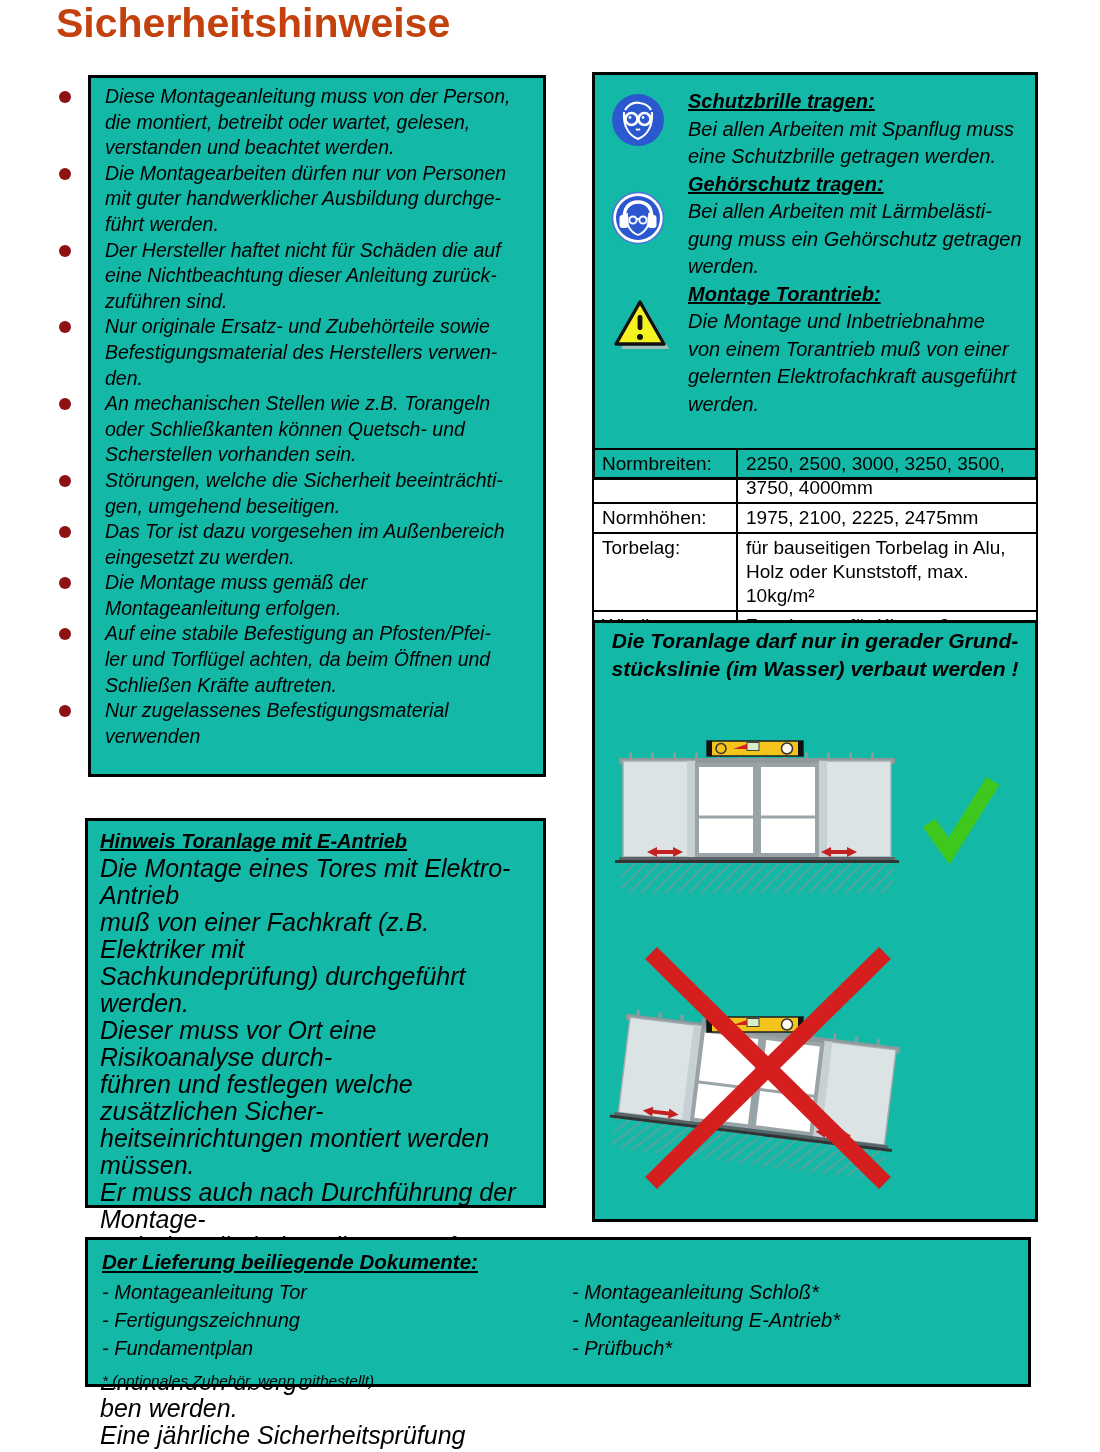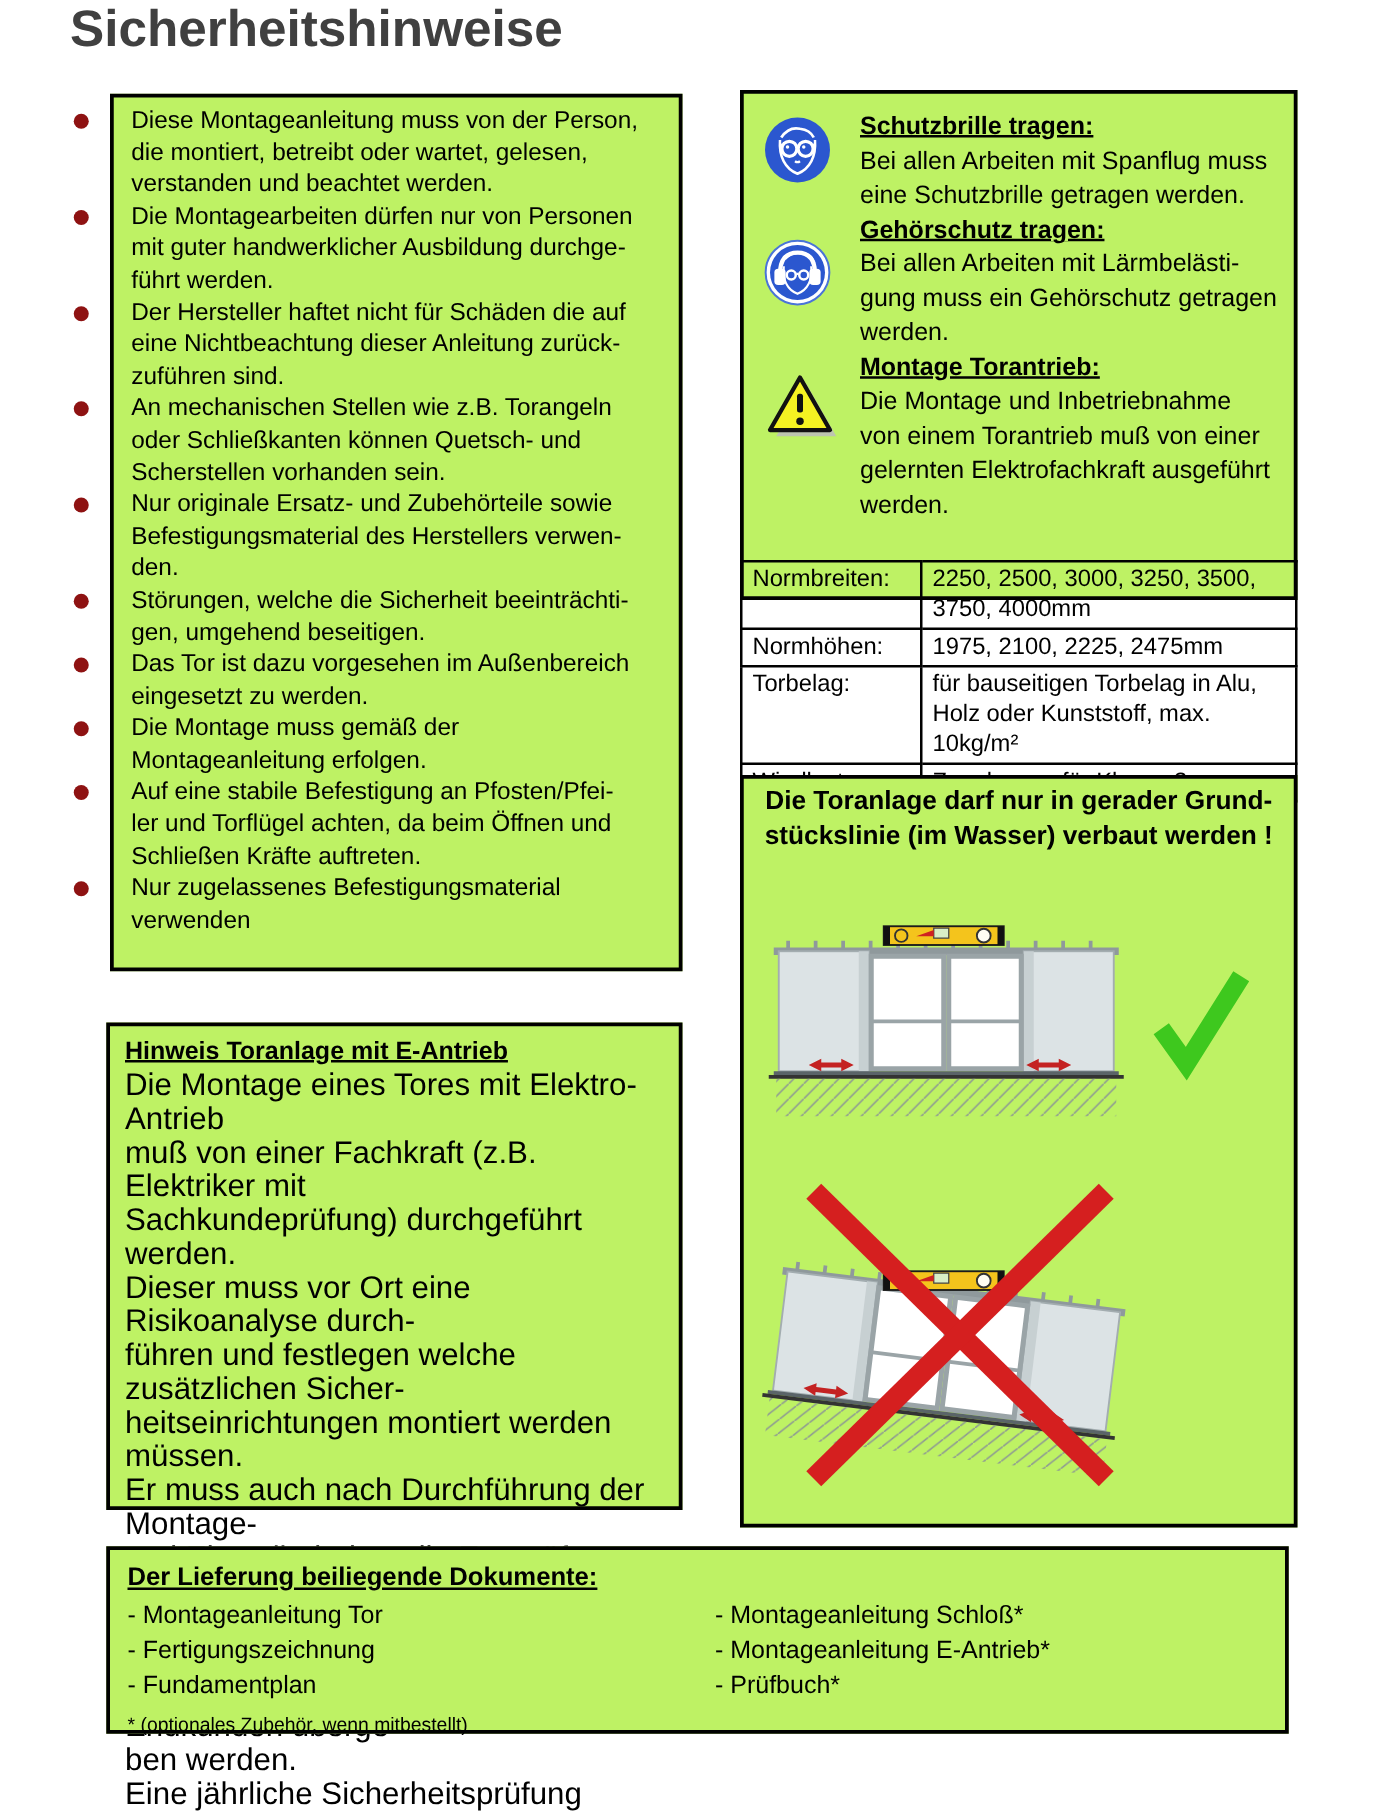--- a/index.html
+++ b/index.html
@@ -2,23 +2,23 @@
 <html><head>
 <meta charset="utf-8">
 <style>
   html,body{margin:0;padding:0;}
   body{
     width:1100px;height:1452px;position:relative;background:#ffffff;
     font-family:"Liberation Sans",sans-serif;color:#000;overflow:hidden;
   }
   .page-title{
     position:absolute;left:56px;top:0px;font-size:41px;font-weight:bold;
-    color:#404040;letter-spacing:0px;
-  }
-  .box{position:absolute;border:3px solid #000;box-sizing:border-box;background:#bef264;}
+    color:#c2410c;letter-spacing:0px;
+  }
+  .box{position:absolute;border:3px solid #000;box-sizing:border-box;background:#14b8a6;font-style:italic;}
 
   
   .safety-box{left:88px;top:75px;width:458px;height:702px;padding:6px 10px 0 14px;}
   .safety-item{position:relative;font-size:19.5px;line-height:25.6px;white-space:pre-line;}
   .safety-item .dot{
     position:absolute;left:-46px;top:7px;width:12px;height:12px;border-radius:50%;
     background:#8e1212;
   }
 
   
@@ -67,26 +67,26 @@
 <div class="box safety-box">
   <div class="safety-item"><span class="dot"></span><span>Diese Montageanleitung muss von der Person,
 die montiert, betreibt oder wartet, gelesen,
 verstanden und beachtet werden.</span></div>
   <div class="safety-item"><span class="dot"></span><span>Die Montagearbeiten dürfen nur von Personen
 mit guter handwerklicher Ausbildung durchge-
 führt werden.</span></div>
   <div class="safety-item"><span class="dot"></span><span>Der Hersteller haftet nicht für Schäden die auf
 eine Nichtbeachtung dieser Anleitung zurück-
 zuführen sind.</span></div>
+  <div class="safety-item"><span class="dot"></span><span>Nur originale Ersatz- und Zubehörteile sowie
+Befestigungsmaterial des Herstellers verwen-
+den.</span></div>
   <div class="safety-item"><span class="dot"></span><span>An mechanischen Stellen wie z.B. Torangeln
 oder Schließkanten können Quetsch- und
 Scherstellen vorhanden sein.</span></div>
-  <div class="safety-item"><span class="dot"></span><span>Nur originale Ersatz- und Zubehörteile sowie
-Befestigungsmaterial des Herstellers verwen-
-den.</span></div>
   <div class="safety-item"><span class="dot"></span><span>Störungen, welche die Sicherheit beeinträchti-
 gen, umgehend beseitigen.</span></div>
   <div class="safety-item"><span class="dot"></span><span>Das Tor ist dazu vorgesehen im Außenbereich
 eingesetzt zu werden.</span></div>
   <div class="safety-item"><span class="dot"></span><span>Die Montage muss gemäß der
 Montageanleitung erfolgen.</span></div>
   <div class="safety-item"><span class="dot"></span><span>Auf eine stabile Befestigung an Pfosten/Pfei-
 ler und Torflügel achten, da beim Öffnen und
 Schließen Kräfte auftreten.</span></div>
   <div class="safety-item"><span class="dot"></span><span>Nur zugelassenes Befestigungsmaterial

